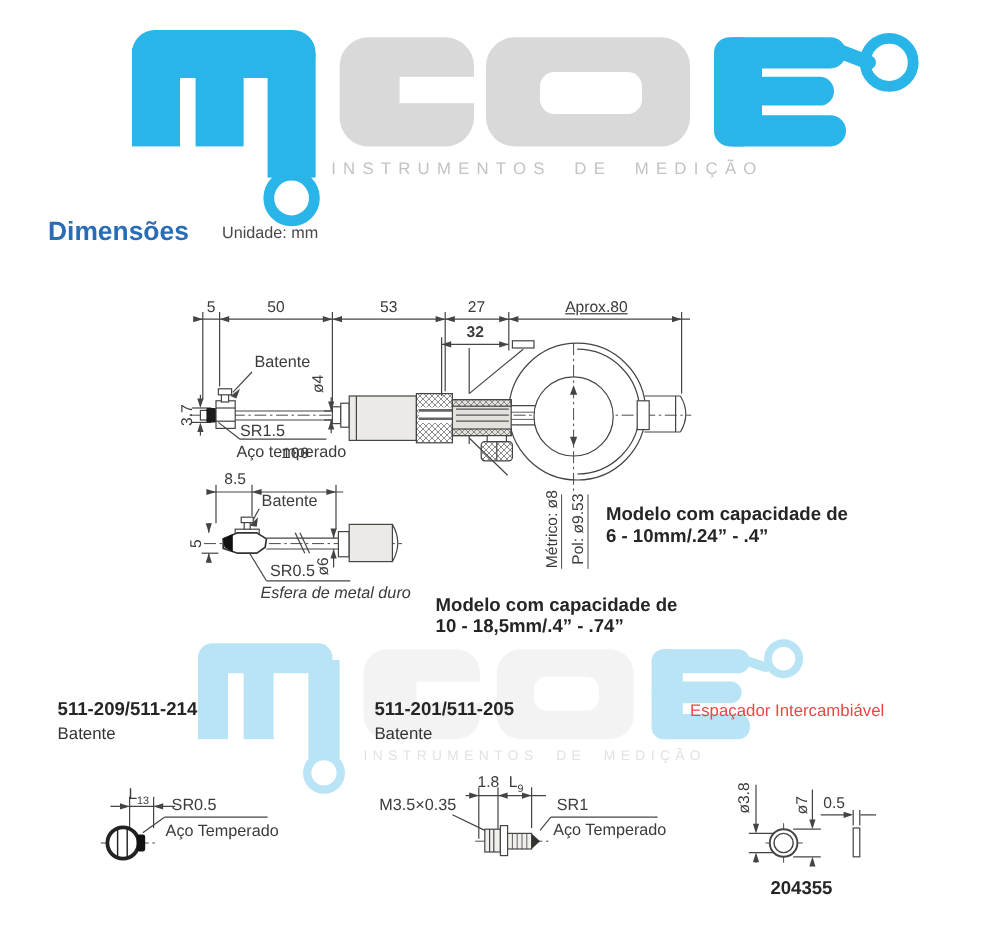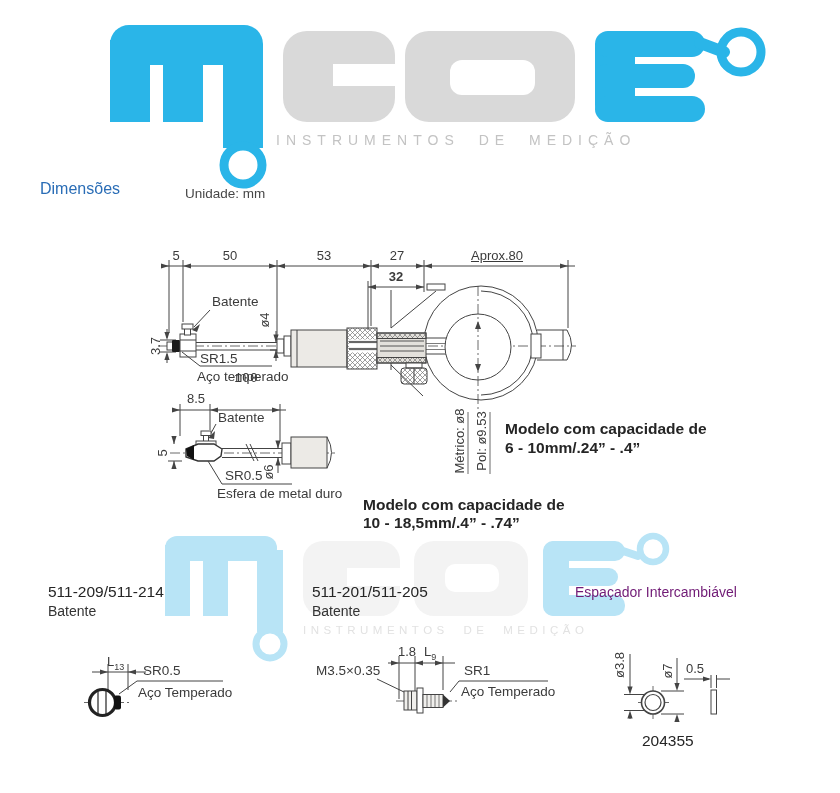--- a/index.html
+++ b/index.html
@@ -5,24 +5,24 @@
   html,body{margin:0;padding:0;background:#fff;}
   .page{position:relative;width:840px;height:793px;background:#ffffff;overflow:hidden;
         font-family:"Liberation Sans",sans-serif;color:#3a3a3a;}
   svg{position:absolute;left:0;top:0;}
   .abs{position:absolute;white-space:nowrap;line-height:1.05;}
   .dim{font-size:13px;color:#3b3b3b;}
   .lbl{font-size:13.5px;color:#3b3b3b;}
   .ctr{transform:translateX(-50%);}
   .rot{transform:translate(-50%,-50%) rotate(-90deg);transform-origin:center;}
   .cap{font-size:15.5px;font-weight:bold;color:#252525;}
-  .pt-title{font-size:15.5px;font-weight:normal;color:#252525;}
+  .pt-title{font-size:15.5px;font-weight:bold;color:#252525;}
   .pt-sub{font-size:14px;color:#333;}
-  .sp-line{font-size:14px;color:#701a75;}
-  .heading{font-size:16px;font-weight:normal;color:#2a6db6;}
+  .sp-line{font-size:14px;color:#ef4444;}
+  .heading{font-size:22px;font-weight:bold;color:#2a6db6;}
   .unit{font-size:13.5px;color:#474747;}
   .tagline{font-size:14px;letter-spacing:6px;word-spacing:9px;color:#c3c3c3;}
   .tagline-wm{font-size:11.5px;letter-spacing:4.5px;word-spacing:7px;color:#e2e2e2;}
   sub{font-size:9px;}
 </style>
 </head>
 <body>
 
 <div class="page">
 
@@ -338,21 +338,21 @@
   <div class="abs dim rot" style="left:482px;top:441px;">Pol: ø9.53</div>
   <div class="abs cap" style="left:505px;top:421px;">Modelo com capacidade de</div>
   <div class="abs cap" style="left:505px;top:440px;">6 - 10mm/.24” - .4”</div>
 
   <div class="abs dim ctr" style="left:196px;top:392px;">8.5</div>
   <div class="abs dim ctr" style="left:246px;top:372px;font-family:Liberation Mono, monospace;">100</div>
   <div class="abs lbl" style="left:218px;top:411px;">Batente</div>
   <div class="abs dim rot" style="left:163px;top:453px;">5</div>
   <div class="abs lbl" style="left:225px;top:469px;">SR0.5</div>
   <div class="abs dim rot" style="left:269px;top:472px;">ø6</div>
-  <div class="abs lbl" style="left:217px;top:487px;">Esfera de metal duro</div>
+  <div class="abs lbl" style="left:217px;top:487px;font-style:italic;">Esfera de metal duro</div>
   <div class="abs cap" style="left:363px;top:497px;">Modelo com capacidade de</div>
   <div class="abs cap" style="left:363px;top:515px;text-align:right;">10 - 18,5mm/.4” - .74”</div>
 
   <div class="abs pt-title" style="left:48px;top:584px;">511-209/511-214</div>
   <div class="abs pt-sub" style="left:48px;top:604px;">Batente</div>
   <div class="abs pt-title" style="left:312px;top:584px;">511-201/511-205</div>
   <div class="abs pt-sub" style="left:312px;top:604px;">Batente</div>
   <div class="abs sp-line" style="left:575px;top:585px;">Espaçador Intercambiável</div>
 
   <div class="abs dim" style="left:107px;top:655px;"><span>L</span><sub>13</sub></div>

